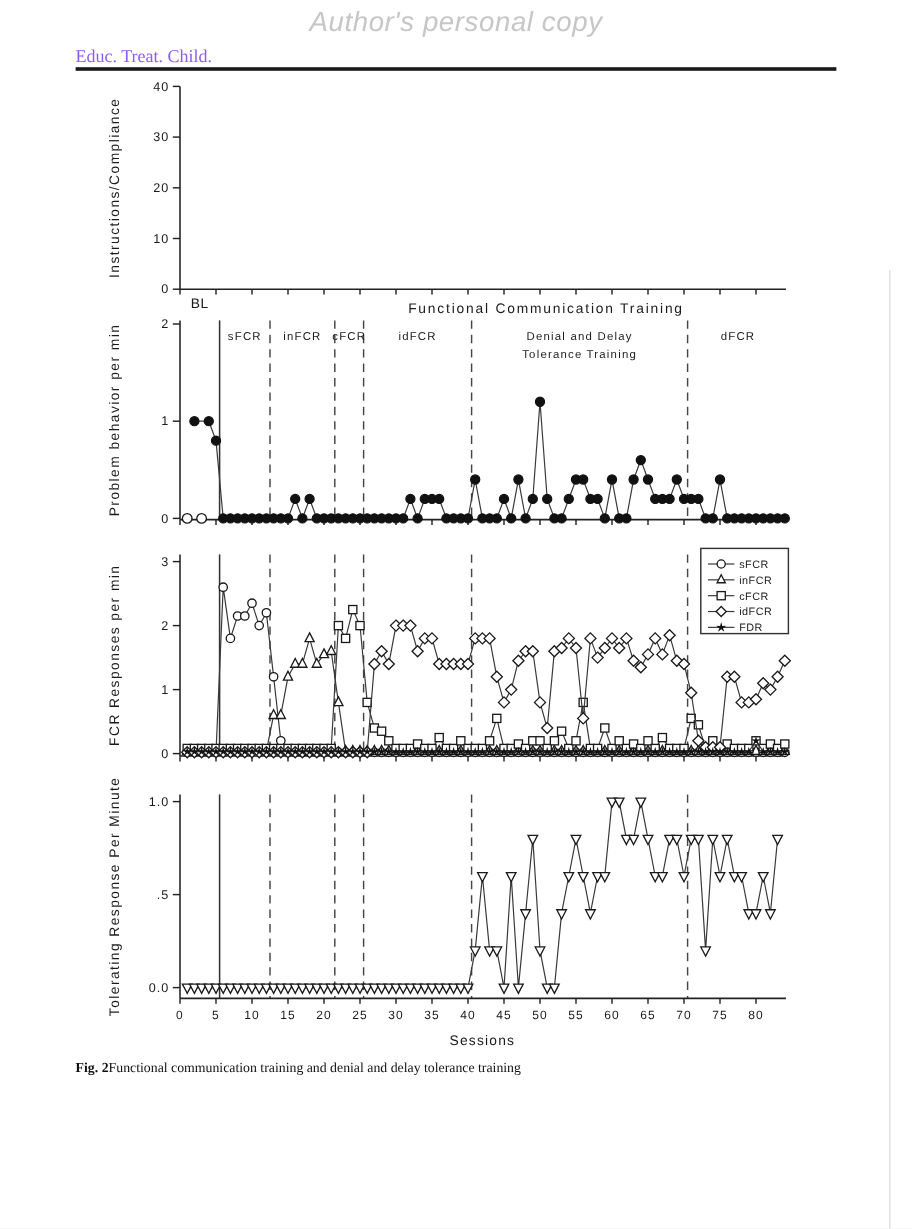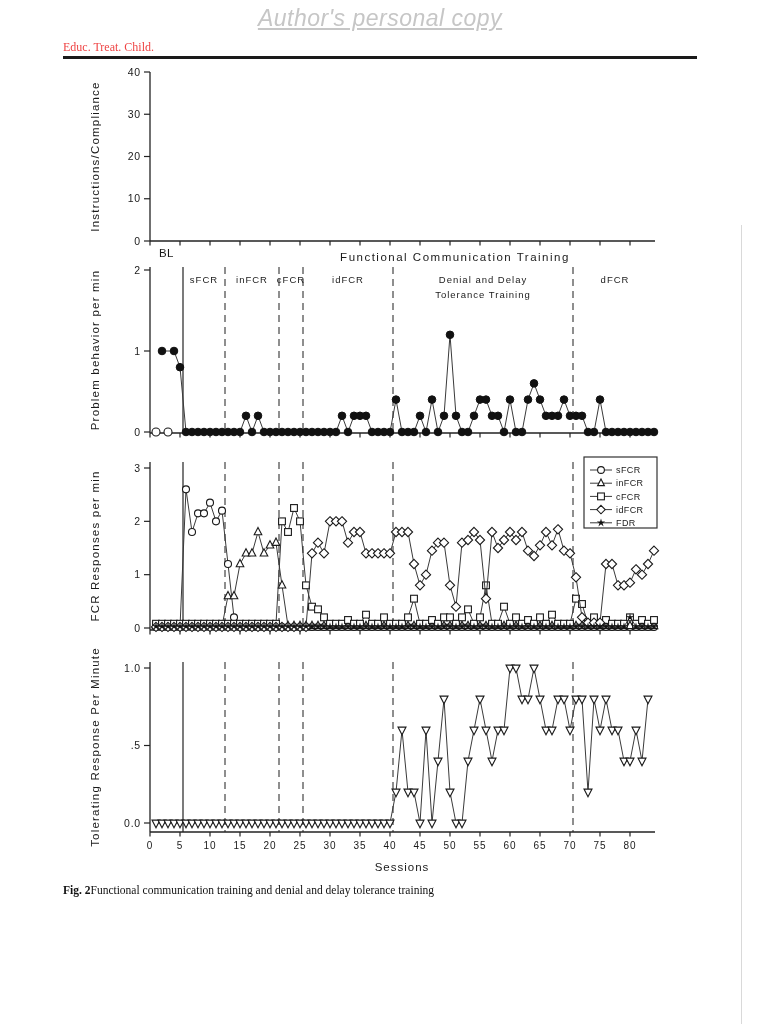--- a/index.html
+++ b/index.html
@@ -1,21 +1,21 @@
 <!DOCTYPE html>
 <html><head>
 <meta charset="utf-8">
 <style>
   html,body{margin:0;padding:0;background:#e8e8e8;}
   .page{position:relative;width:760px;height:1024px;background:#ffffff;margin:0 auto;
         font-family:"Liberation Serif",serif;overflow:hidden;}
   .watermark{position:absolute;top:5px;left:0;width:100%;text-align:center;
         font-family:"Liberation Sans",sans-serif;font-style:italic;font-size:23px;
-        color:#c6c6c6;letter-spacing:0.5px;text-decoration:underline;}
-  .journal-header{position:absolute;left:63px;top:40px;font-size:12px;color:#ef4444;}
+        color:#c6c6c6;letter-spacing:0.5px;}
+  .journal-header{position:absolute;left:63px;top:40px;font-size:15px;color:#8b5cf6;}
   .header-rule{position:absolute;left:63px;top:56px;width:634px;height:2.5px;background:#1a1a1a;}
   .chart-wrap{position:absolute;left:0;top:60px;width:760px;height:820px;}
   .caption{position:absolute;left:63px;top:884px;font-size:11.5px;color:#111;width:620px;}
   .caption b{}
   .scan-edge{position:absolute;right:18px;top:225px;width:1.5px;height:799px;background:#d9d9d9;}
   svg text{fill:#1a1a1a;}
 </style>
 </head>
 <body>
 

